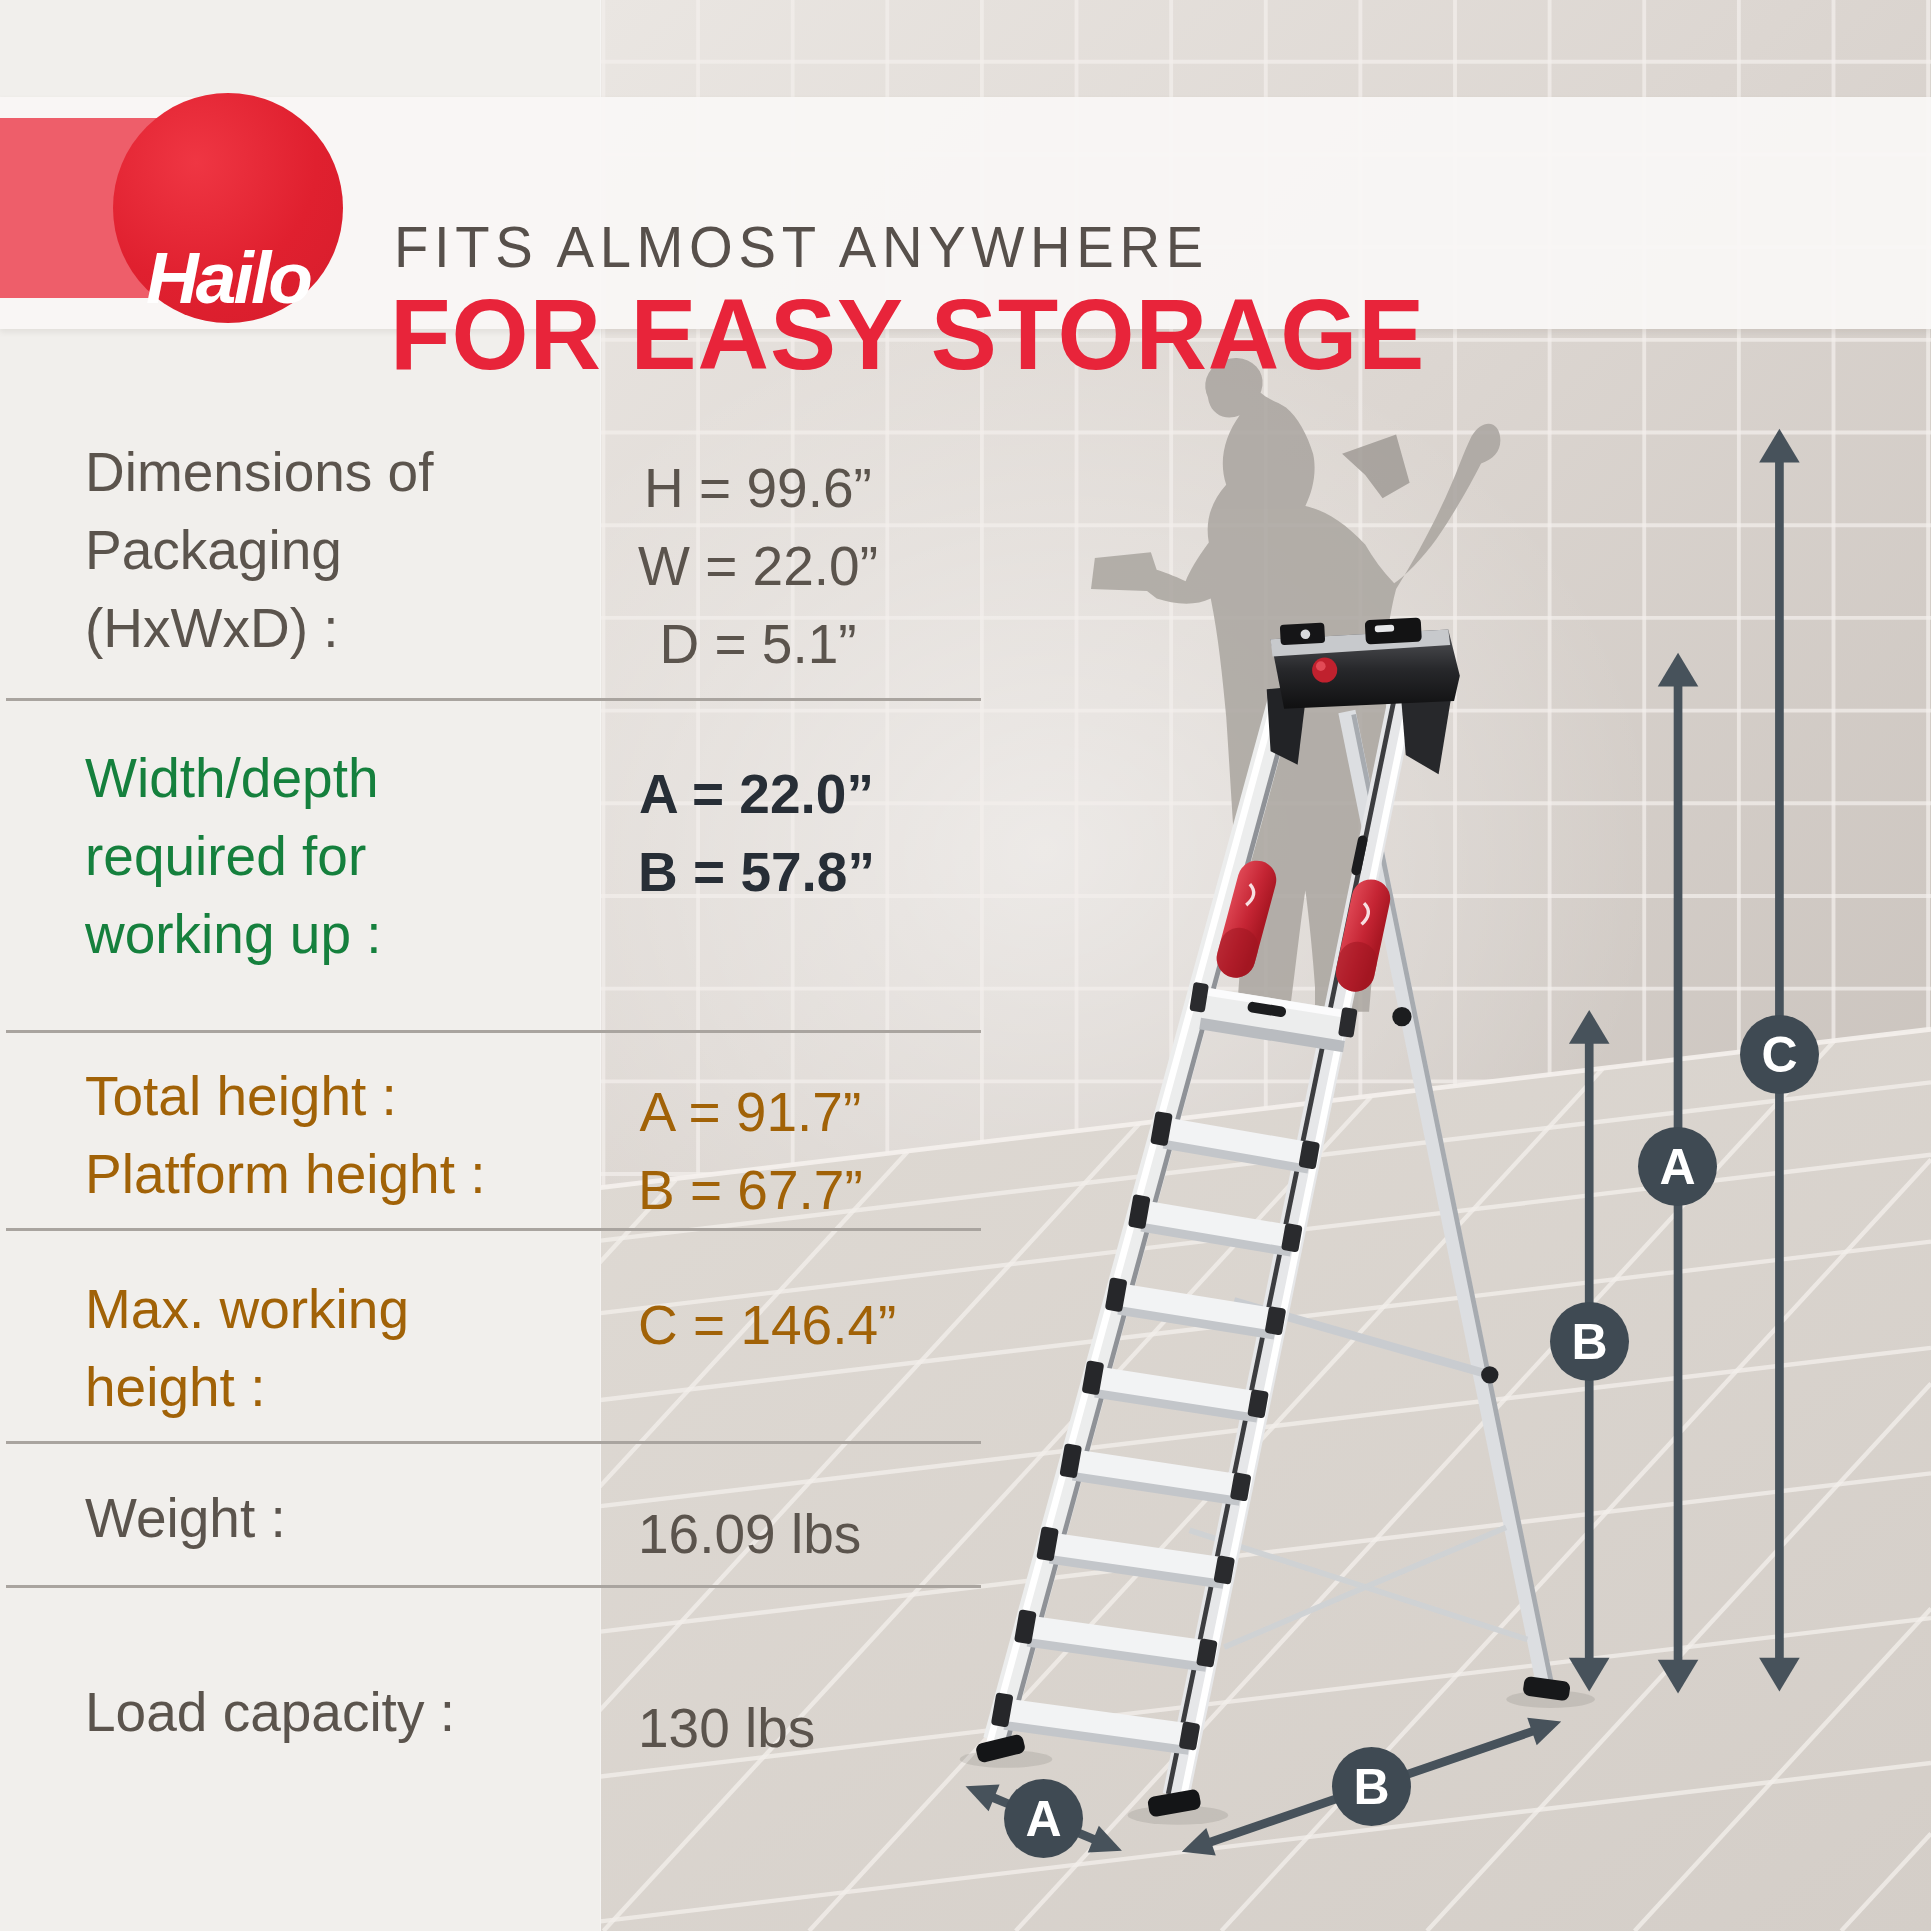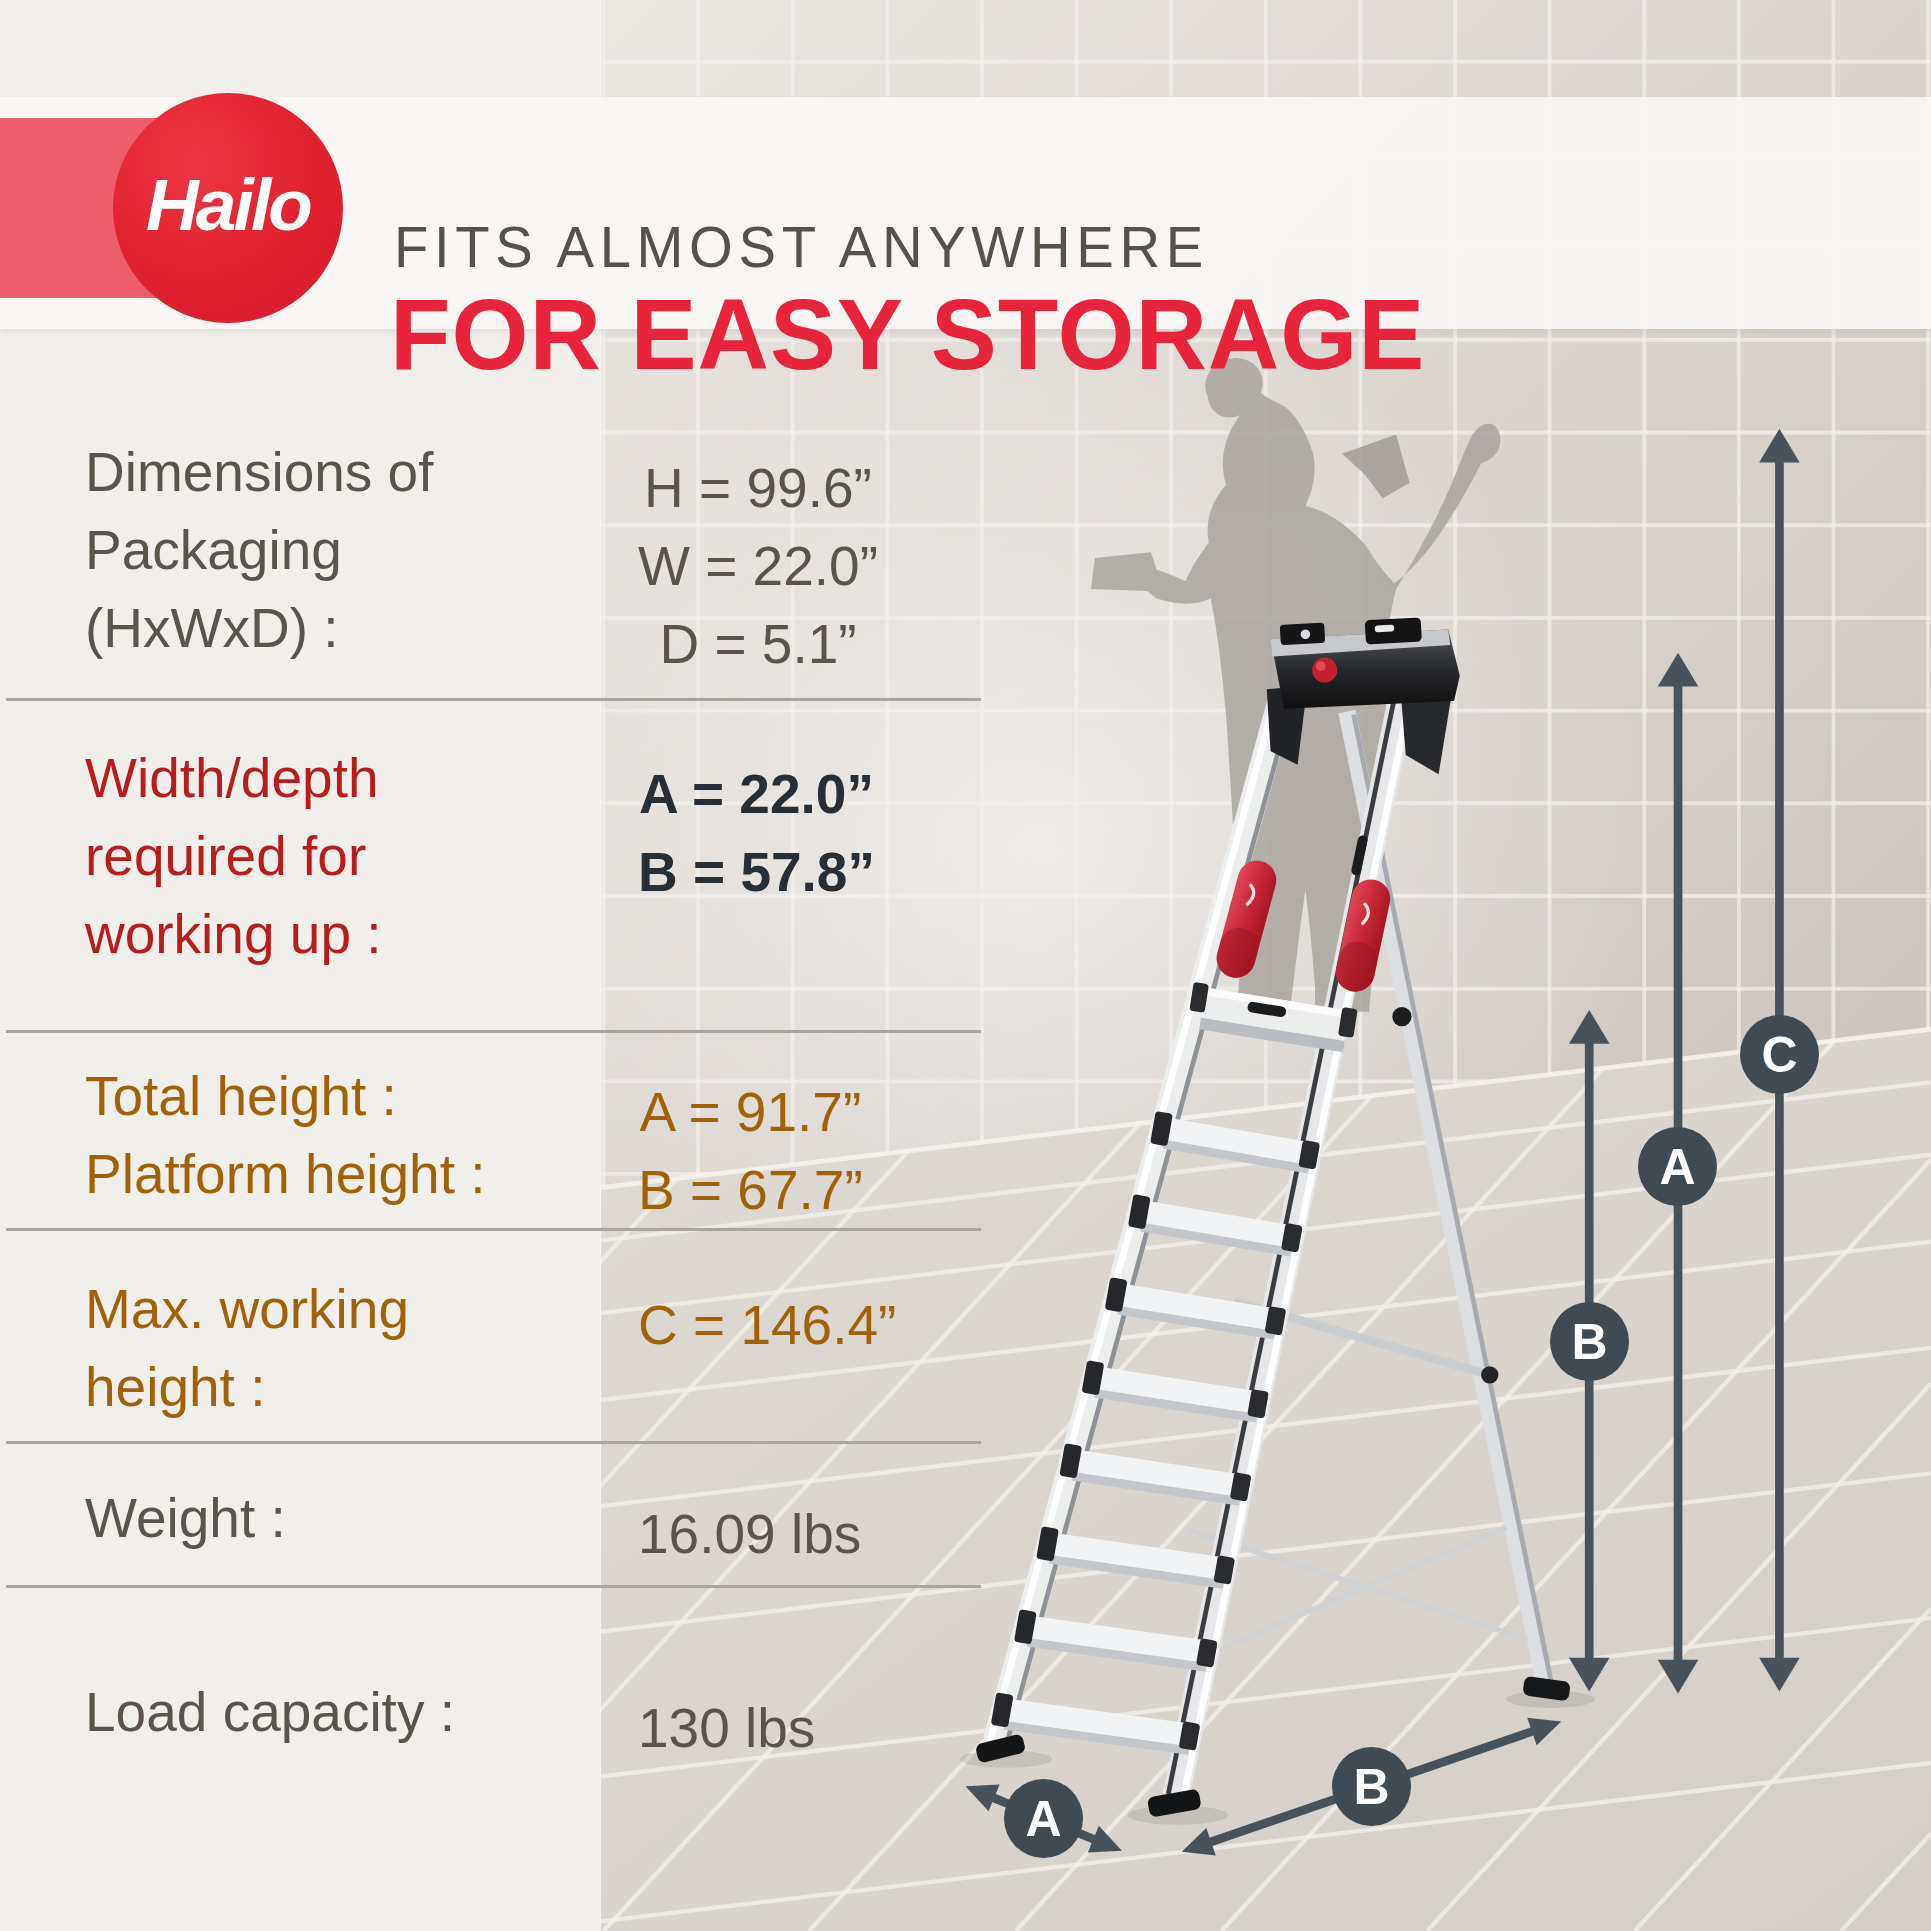--- a/index.html
+++ b/index.html
@@ -15,21 +15,21 @@
     background:rgba(249,247,245,0.94);
     box-shadow:0 2.9px 5.8px rgba(90,80,70,0.10);
   }
   .accent-bar{
     position:absolute;left:0;top:21px;width:179px;height:180px;
     background:#ee5e6a;
   }
   .logo-circle{
     position:absolute;left:113px;top:-3.9px;width:230px;height:230px;border-radius:50%;
     background:radial-gradient(circle at 36% 30%, #ef3643 0%, #e0202f 55%, #d51d2c 100%);
-    display:flex;align-items:center;justify-content:center;
+    display:flex;align-items:flex-end;justify-content:center;
   }
   .logo-text{
     color:#ffffff;font-style:italic;font-weight:bold;font-size:73px;letter-spacing:-2.9px;
     transform:translateY(-3.9px);
   }
   .header-subtitle{
     position:absolute;left:394px;top:116px;
     font-size:58px;letter-spacing:5.8px;color:#57504b;
     transform:scaleX(.97);transform-origin:left top;white-space:nowrap;
   }
@@ -38,21 +38,21 @@
     font-size:100px;font-weight:bold;letter-spacing:1px;color:#e8243a;
     transform:scaleX(.99);transform-origin:left top;white-space:nowrap;
   }
 
   
   .spec-row{position:absolute;left:0;width:1062px;}
   .spec-label{position:absolute;left:75px;top:0;}
   .spec-value{position:absolute;left:628px;top:16px;text-align:center;}
   .spec-row .line{font-size:55px;line-height:78px;white-space:nowrap;margin-left:10px;}
   .row-warm .line{color:#5b544d;}
-  .row-dark .line{color:#b91c1c;}
+  .row-dark .line{color:#15803d;}
   .row-dark .spec-value .line{color:#272e36;font-weight:bold;}
   .row-slate .line{color:#a16207;}
   .divider{
     position:absolute;left:5.8px;width:975px;height:2.9px;background:#a9a49f;
   }
 
   
   .badge{
     position:absolute;width:79px;height:79px;border-radius:50%;
     background:#3f4a53;color:#ffffff;

